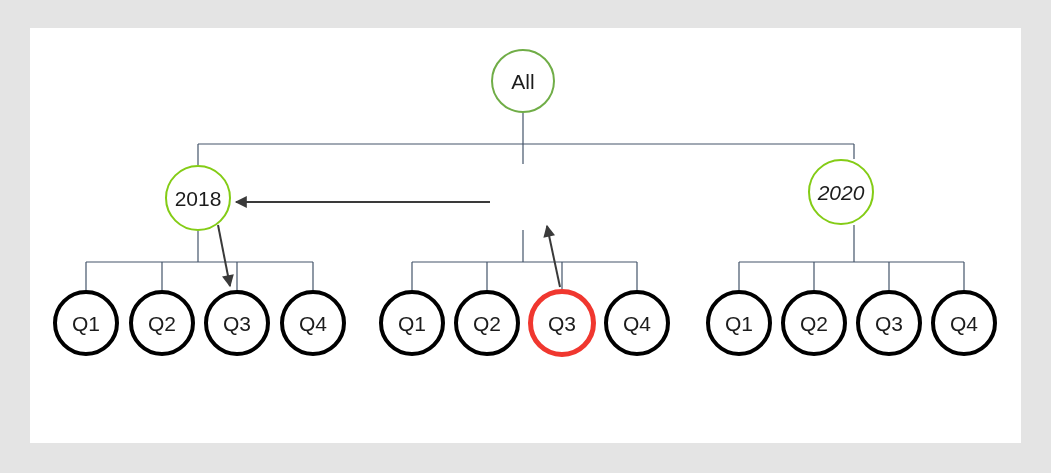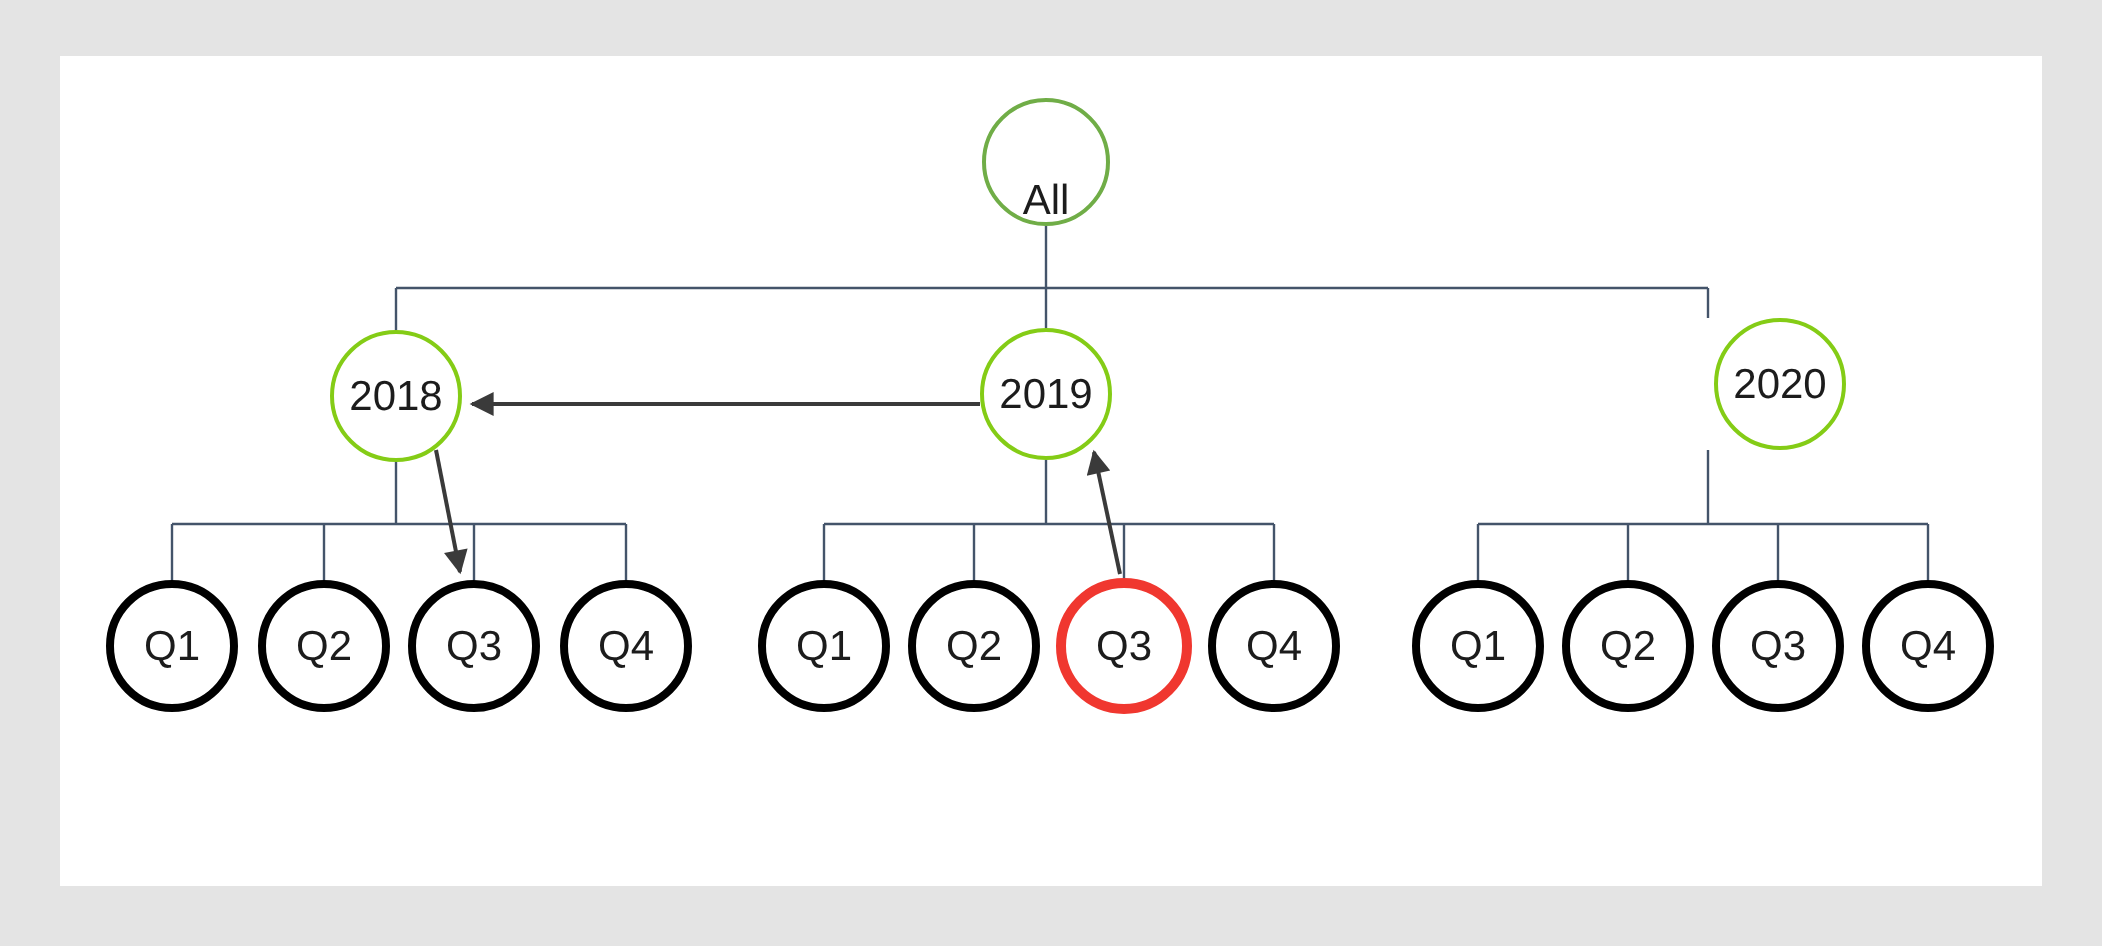--- a/index.html
+++ b/index.html
@@ -41,21 +41,20 @@
     align-items: center;
     justify-content: center;
     color: #1c1c1c;
     font-size: 21px;
     line-height: 1;
     user-select: none;
   }
   .node-root {
     width: 64px; height: 64px;
     border: 2px solid #70ad47;
-    align-items: flex-end;
   }
   .node-year {
     width: 66px; height: 66px;
     border: 2px solid #84cc16;
   }
   .node-quarter {
     width: 66px; height: 66px;
     border: 4px solid #000000;
   }
   .node-quarter.highlight {
@@ -113,24 +112,21 @@
       </g>
     </svg>
 
     <div class="node node-root" style="left:461px; top:21px;">
       <span>All</span>
     </div>
 
     <div class="node node-year" style="left:135px; top:137px;">
       <span>2018</span>
     </div>
-    <div class="node node-year" style="left:460px; top:136px;">
-      <span>2019</span>
-    </div>
-    <div class="node node-year" style="left:827px; top:131px;">
+    <div class="node node-year" style="left:778px; top:131px;font-style:italic;">
       <span>2020</span>
     </div>
 
     <div class="node node-quarter" style="left:23px; top:262px;">
       <span>Q1</span>
     </div>
     <div class="node node-quarter" style="left:99px; top:262px;">
       <span>Q2</span>
     </div>
     <div class="node node-quarter" style="left:174px; top:262px;">

